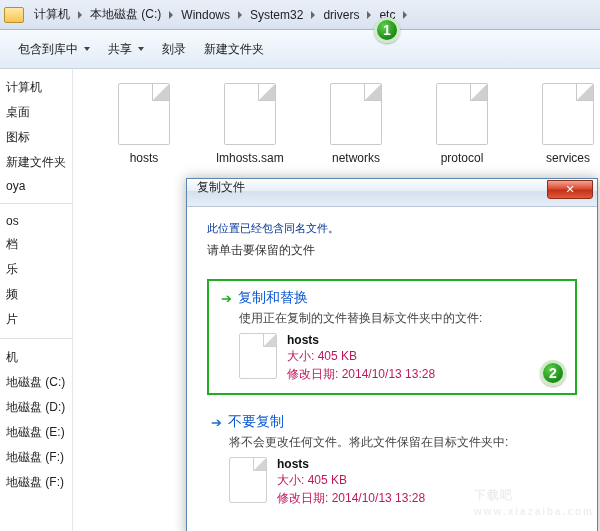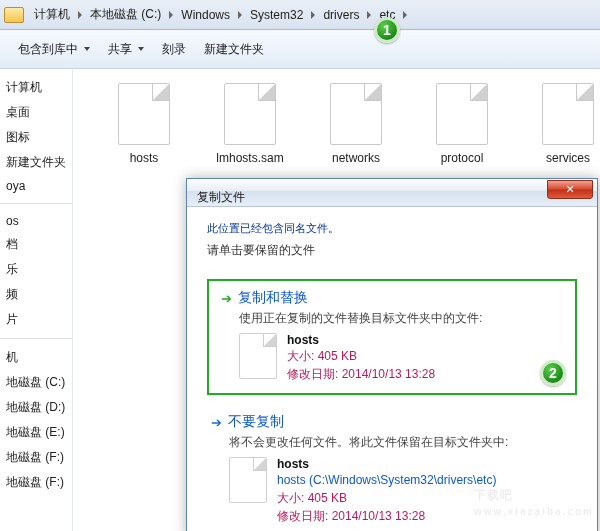--- a/index.html
+++ b/index.html
@@ -24,21 +24,21 @@
 
   .files{flex:1;position:relative;padding-top:14px}
   .filesrow{display:flex;gap:36px;padding-left:36px}
   .fileitem{width:70px;text-align:center}
   .fileico{width:52px;height:62px;margin:0 auto 6px;background:#fff;border:1px solid #c9c9c9;border-radius:2px;position:relative}
   .fileico:before{content:"";position:absolute;top:0;right:0;width:16px;height:16px;background:linear-gradient(135deg,#fff 48%,#d0d0d0 52%);border-left:1px solid #c9c9c9;border-bottom:1px solid #c9c9c9}
   .filelbl{font-size:12px;color:#222}
 
   
   .dialog{position:absolute;left:186px;top:178px;width:412px;height:360px;border:1px solid #5a86b4;background:#fff;box-shadow:0 0 12px rgba(0,0,0,.3)}
-  .titlebar{height:28px;background:linear-gradient(#fdfefe,#e7eef7 45%,#d5e1ef 46%,#e7eef7);border-bottom:1px solid #b8c6d7;display:flex;align-items:flex-end;padding-left:10px;position:relative}
+  .titlebar{height:28px;background:linear-gradient(#fdfefe,#e7eef7 45%,#d5e1ef 46%,#e7eef7);border-bottom:1px solid #b8c6d7;display:flex;align-items:flex-start;padding-left:10px;position:relative}
   .titlebar .ttl{color:#1a1a1a}
   .closebtn{position:absolute;top:1px;right:4px;width:46px;height:19px;background:linear-gradient(#f4a193,#d44a2e 48%,#c13015 52%,#e2583a);border:1px solid #8b2f1b;border-radius:0 0 3px 3px;color:#fff;text-align:center;line-height:16px;font-size:11px}
 
   .dbody{padding:14px 20px}
   .headline{font-size:11px;color:#003399;margin-bottom:6px}
   .subline{color:#333;margin-bottom:20px}
 
   .optbox{border:2px solid #1fae1f;padding:8px 12px 10px;margin-bottom:12px;position:relative}
   .opt{padding:6px 4px 8px;margin-bottom:6px}
   .opthead{display:flex;align-items:center;gap:6px;margin-bottom:3px}
@@ -185,21 +185,20 @@
     <div class="opt">
       <div class="opthead">
         <span class="arrow blue">➔</span>
         <span class="optlink">不要复制</span>
       </div>
       <div class="optdesc">将不会更改任何文件。将此文件保留在目标文件夹中:</div>
       <div class="fileblk">
         <div class="smico"></div>
         <div class="fmeta">
           <b>hosts</b>
-          <div class="path">hosts (C:\Windows\System32\drivers\etc)</div>
           <div>大小: 405 KB</div>
           <div>修改日期: 2014/10/13 13:28</div>
         </div>
       </div>
     </div>
 
   </div>
 </div>
 
 <div class="badge" style="left:374px;top:17px">1</div>

